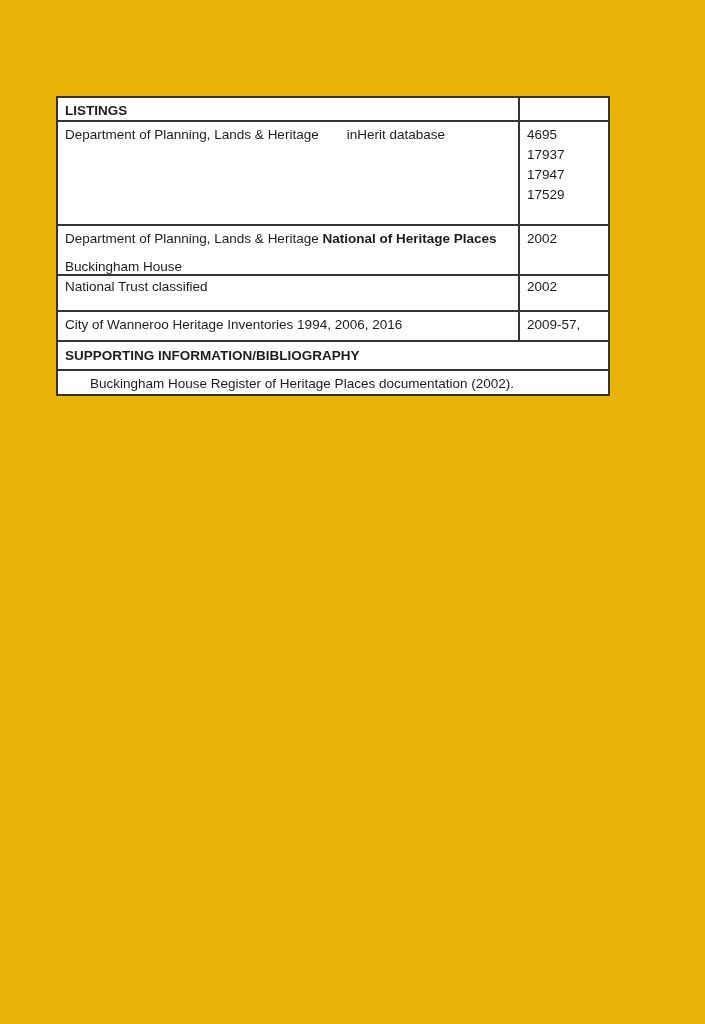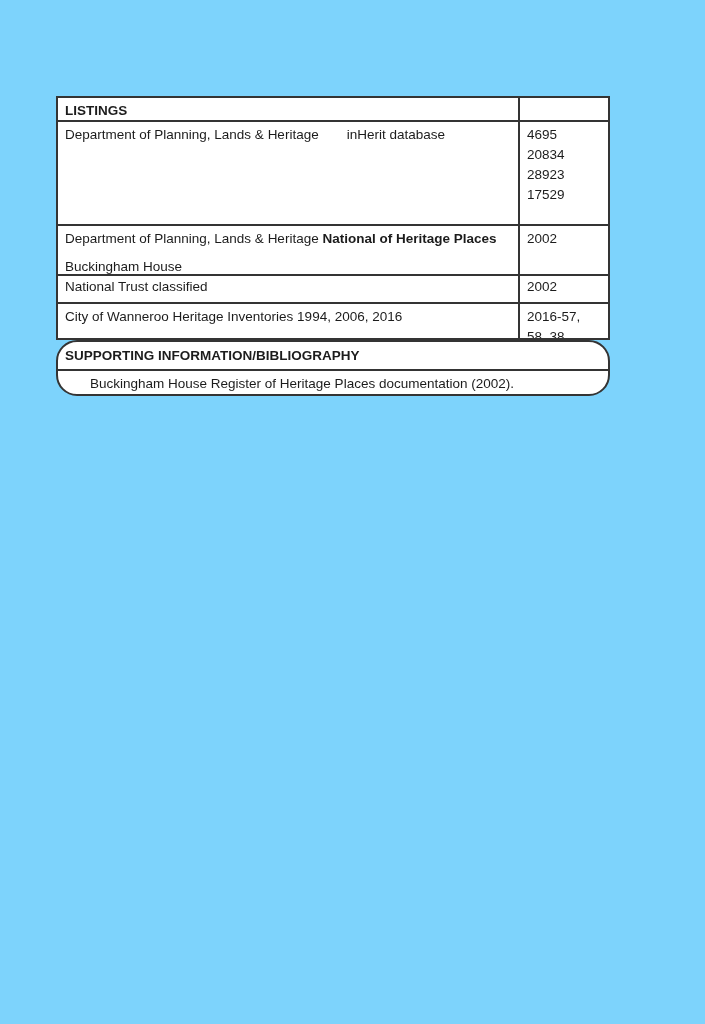--- a/index.html
+++ b/index.html
@@ -12,32 +12,32 @@
     height: 1024px;
     position: relative;
     font-family: "Liberation Sans", sans-serif;
     color: #1c1c1c;
     -webkit-font-smoothing: antialiased;
   }
   .doc-page {
     position: absolute;
     left: 0; top: 0;
     width: 705px; height: 1024px;
-    background: #7dd3fc;
+    background: #eab308;
   }
   .tbl {
     position: absolute;
     left: 56px;
     width: 554px;
     border: 2px solid #343434;
     box-sizing: border-box;
     background: #ffffff;
   }
   .tbl-listings { top: 96px; }
-  .tbl-supporting { top: 340px; border-radius: 21px; }
+  .tbl-supporting { top: 340px; }
   .row {
     display: grid;
     grid-template-columns: 462px 88px;
     box-sizing: border-box;
   }
   .row + .row { border-top: 2px solid #343434; }
   .row-full { display: block; }
   .cell {
     box-sizing: border-box;
     padding: 3px 7px 2px 7px;
@@ -45,21 +45,21 @@
     line-height: 20px;
     overflow: hidden;
   }
   .cell-desc { border-right: 2px solid #343434; }
   .bold { font-weight: bold; }
   
   .r-head   { height: 22px; }
   .r-head .cell { line-height: 17px; padding-top: 4px; }
   .r-inherit { height: 104px; }
   .r-register { height: 50px; }
-  .r-trust  { height: 28px; line-height: 16px; }
+  .r-trust  { height: 36px; line-height: 16px; }
   .r-trust .cell { line-height: 16px; }
   .r-wanneroo { height: 36px; }
   .para { margin: 0 0 8px 0; }
   .para:last-child { margin-bottom: 13px; }
   .tabgap { display: inline-block; width: 28px; }
   .s-head { height: 27px; }
   .s-head .cell { line-height: 18px; padding-top: 5px; }
   .s-body { height: 25px; }
   .s-body .cell { line-height: 18px; padding-top: 4px; padding-left: 32px; }
 </style>
@@ -74,22 +74,22 @@
       <div class="cell cell-desc bold">LISTINGS</div>
       <div class="cell"></div>
     </div>
 
     <div class="row r-inherit">
       <div class="cell cell-desc">
         <span>Department of Planning, Lands &amp; Heritage</span><span class="tabgap"></span><span>inHerit database</span>
       </div>
       <div class="cell">
         <div>4695</div>
-        <div>20834</div>
-        <div>28923</div>
+        <div>17937</div>
+        <div>17947</div>
         <div>17529</div>
       </div>
     </div>
 
     <div class="row r-register">
       <div class="cell cell-desc">
         <p class="para"><span>Department of Planning, Lands &amp; Heritage</span> <span class="bold">National of Heritage Places</span></p>
         <p class="para">Buckingham House</p>
       </div>
       <div class="cell">
@@ -104,21 +104,21 @@
       <div class="cell">
         <div>2002</div>
       </div>
     </div>
 
     <div class="row r-wanneroo">
       <div class="cell cell-desc">
         <span>City of Wanneroo Heritage Inventories 1994, 2006, 2016</span>
       </div>
       <div class="cell">
-        <div>2016-57,</div>
+        <div>2009-57,</div>
         <div>58, 38</div>
       </div>
     </div>
 
   </div>
 
   <div class="tbl tbl-supporting">
 
     <div class="row row-full s-head">
       <div class="cell bold">SUPPORTING INFORMATION/BIBLIOGRAPHY</div>

